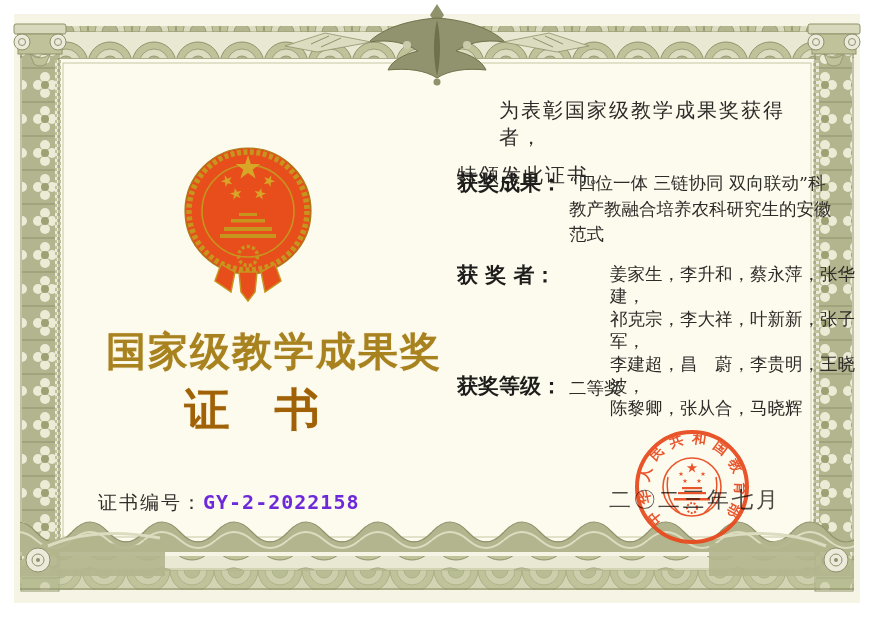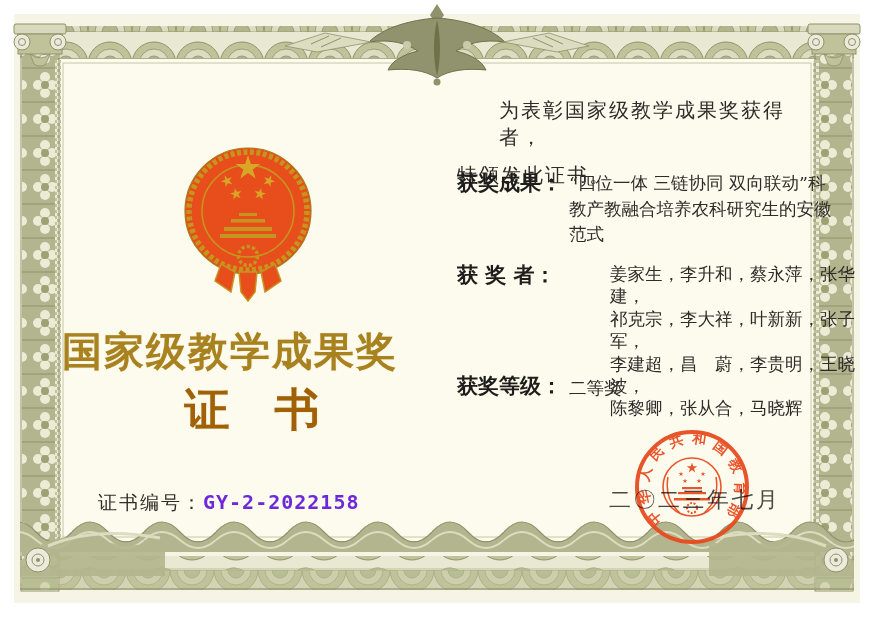--- a/index.html
+++ b/index.html
@@ -6,21 +6,21 @@
   .cert{
     position:relative;width:874px;height:617px;background:#ffffff;
     font-family:"DejaVu Serif","Liberation Serif",serif;overflow:hidden;
   }
   .border-art{position:absolute;left:0;top:0;z-index:0;}
   .content{position:absolute;inset:0;z-index:2;color:#2e2c29;}
 
   
   .emblem-wrap{position:absolute;left:173px;top:134px;width:150px;height:175px;}
   .title1{
-    position:absolute;left:62px;top:324px;width:380px;text-align:left;
+    position:absolute;left:62px;top:324px;width:380px;text-align:right;
     font-size:40px;font-weight:bold;letter-spacing:2px;color:#a8821f;
     text-shadow:0 0 1px rgba(168,130,31,.45);
   }
   .title2{
     position:absolute;left:62px;top:380px;width:380px;text-align:center;
     font-size:45px;font-weight:bold;color:#a16207;
     text-shadow:0 0 1px rgba(168,130,31,.45);
   }
   .certno{position:absolute;left:98px;top:490px;font-size:19px;}
   .certno .lab{letter-spacing:2px;}

